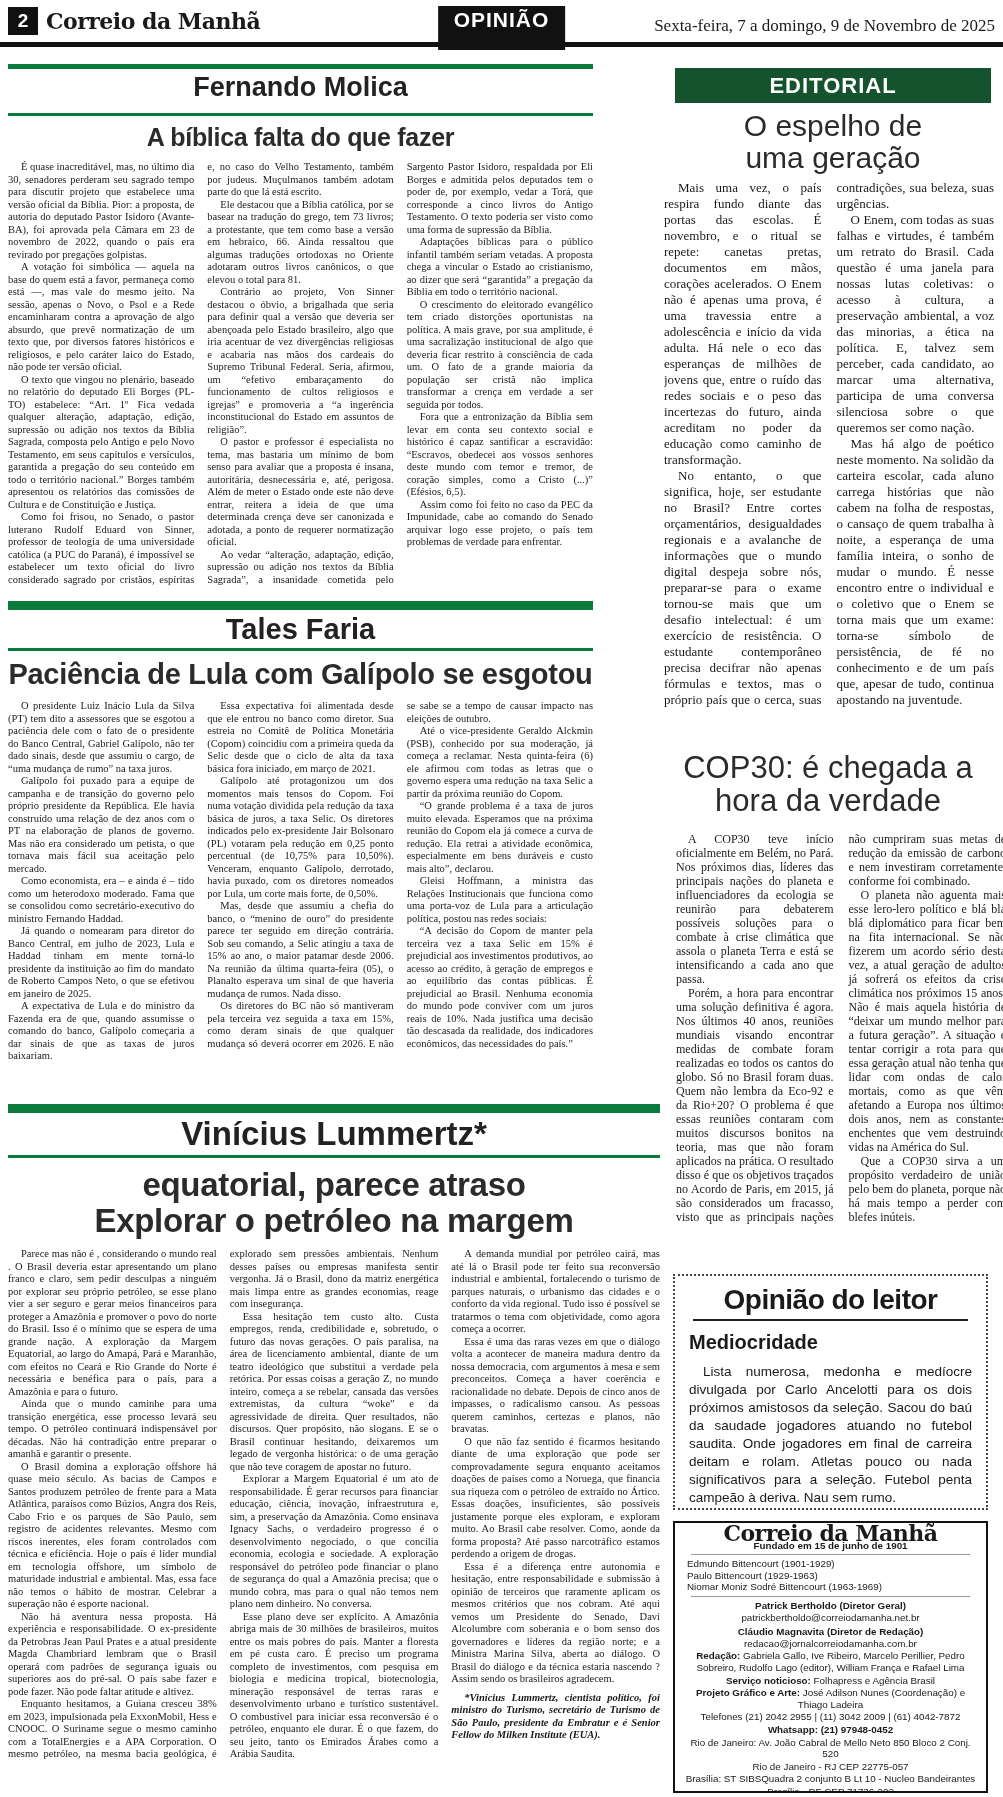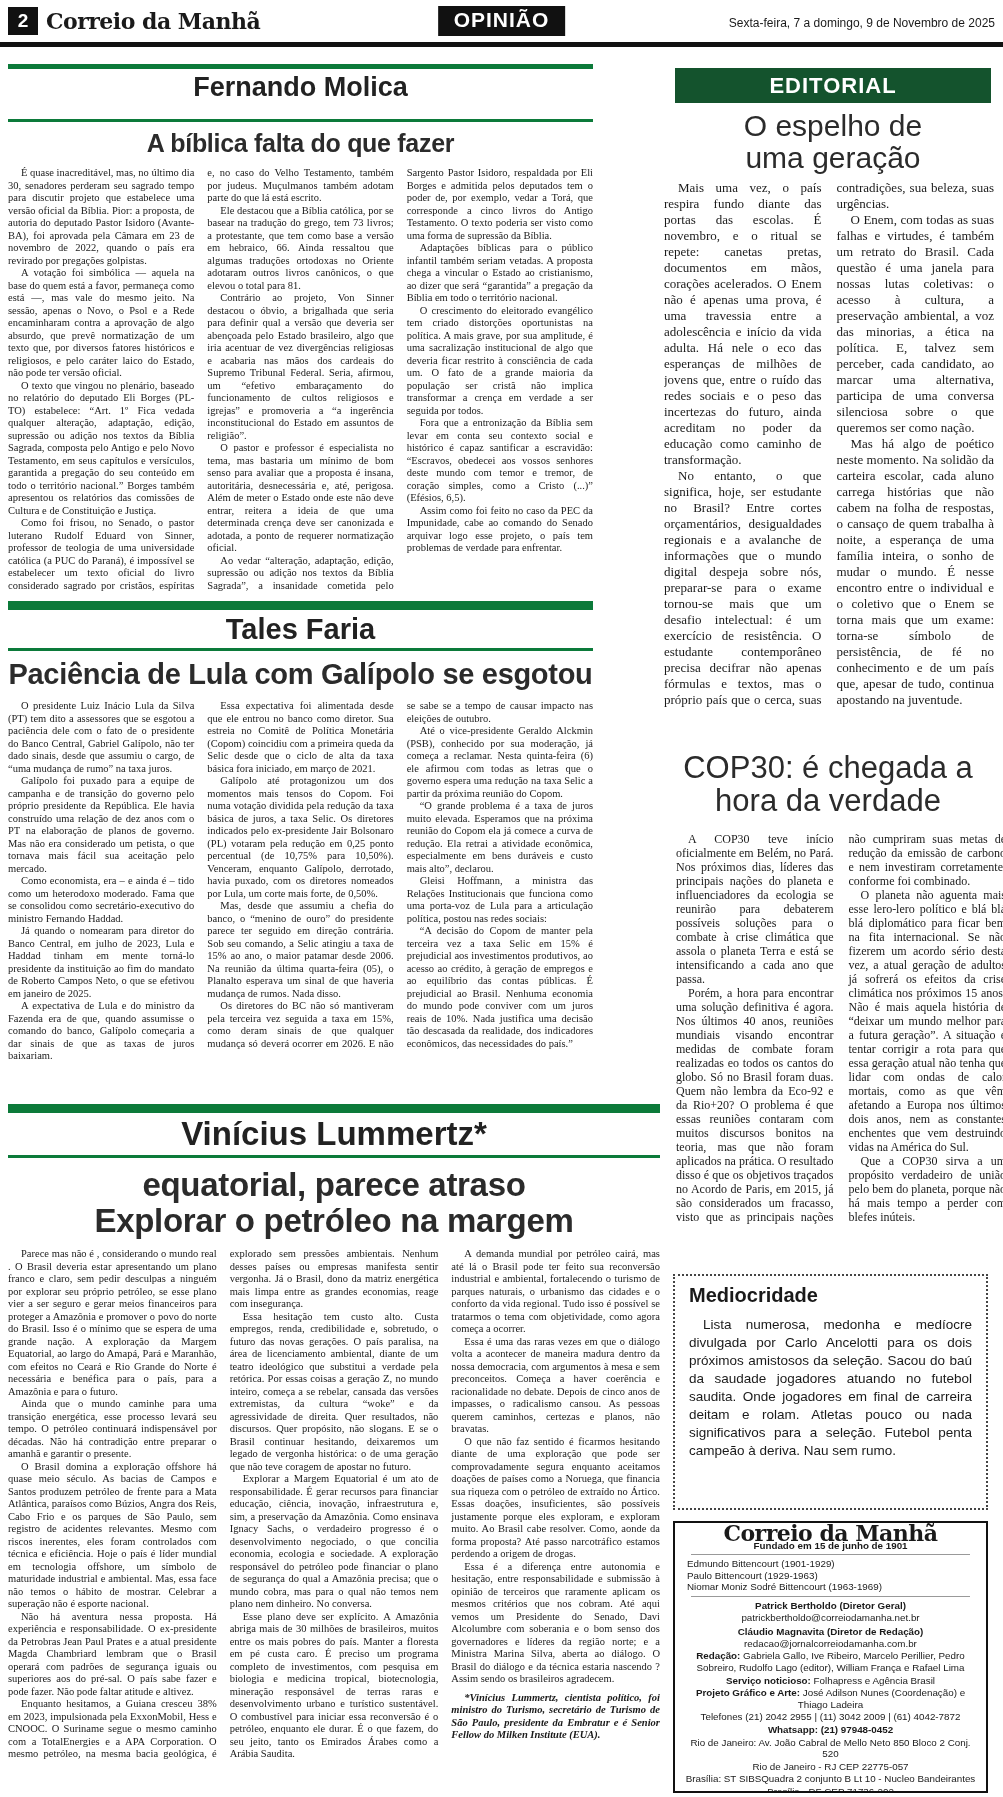--- a/index.html
+++ b/index.html
@@ -8,37 +8,37 @@
     width:1003px; height:1797px; position:relative; overflow:hidden;
     font-family:"Liberation Serif", serif; color:#1a1a1a;
   }
   
   .hdr { position:absolute; left:0; top:0; width:1003px; height:47px; border-bottom:5px solid #111; }
   .hdr-num { position:absolute; left:8px; top:7px; width:30px; height:28px; background:#111; color:#fff;
     font-family:"Liberation Sans",sans-serif; font-weight:bold; font-size:19px; display:flex; align-items:center; justify-content:center; }
   .hdr-logo { position:absolute; left:46px; top:8px; font-family:"DejaVu Serif",serif; font-weight:bold;
     font-size:22px; letter-spacing:-0.5px; }
   .hdr-sec { position:absolute; left:50%; transform:translateX(-50%); top:6px; background:#111; color:#fff;
-    font-family:"Liberation Sans",sans-serif; font-weight:bold; font-size:21px; padding:2px 16px 4px; letter-spacing:1px; }
-  .hdr-date { position:absolute; right:8px; top:16px; font-family:Liberation Sans, sans-serif; font-size:12px; }
+    font-family:"Liberation Sans",sans-serif; font-weight:bold; font-size:21px; padding:2px 16px 18px; letter-spacing:1px; }
+  .hdr-date { position:absolute; right:8px; top:16px; font-family:Liberation Serif, serif; font-size:17px; }
 
   
   .grule-thick { height:9px; background:#0c7a3a; }
   .grule-med   { height:5px; background:#0c7a3a; }
   .grule-thin  { height:3px; background:#0c7a3a; }
   .auth { text-align:center; font-family:"Liberation Sans",sans-serif; font-weight:bold; color:#222; }
   .headline { text-align:center; font-family:"Liberation Sans",sans-serif; font-weight:bold; color:#2b2b2b; letter-spacing:-0.3px; }
   .art-body { column-count:3; column-gap:13px; text-align:justify; font-size:10.5px; line-height:12.5px; overflow:hidden;
     -webkit-hyphens:auto; hyphens:auto; }
   .art-body p { text-indent:13px; }
   .art-body p.bio { font-weight:bold; font-style:italic; margin-top:6px; }
 
   
   .sec-molica { position:absolute; left:8px; top:64px; width:585px; }
-  .sec-molica .auth { font-size:27px; margin:3px 0 16px; }
+  .sec-molica .auth { font-size:27px; margin:3px 0 10px; }
   .sec-molica .headline { font-size:25px; margin:7px 0 9px; font-weight:bold; }
   .sec-molica .art-body { height:425px; }
 
   .sec-tales { position:absolute; left:8px; top:601px; width:585px; }
   .sec-tales .auth { font-size:29px; margin:3px 0 2px; }
   .sec-tales .headline { font-size:29px; margin:7px 0 9px; }
   .sec-tales .art-body { height:378px; }
 
   .sec-lummertz { position:absolute; left:8px; top:1104px; width:652px; }
   .sec-lummertz .auth { font-size:33px; margin:2px 0 2px; }
@@ -182,20 +182,21 @@
   <div>hora da verdade</div>
 </div>
 <div class="cop-body">
     <p>A COP30 teve início oficialmente em Belém, no Pará. Nos próximos dias, líderes das principais nações do planeta e influenciadores da ecologia se reunirão para debaterem possíveis soluções para o combate à crise climática que assola o planeta Terra e está se intensificando a cada ano que passa.</p>
     <p>Porém, a hora para encontrar uma solução definitiva é agora. Nos últimos 40 anos, reuniões mundiais visando encontrar medidas de combate foram realizadas eo todos os cantos do globo. Só no Brasil foram duas. Quem não lembra da Eco-92 e da Rio+20? O problema é que essas reuniões contaram com muitos discursos bonitos na teoria, mas que não foram aplicados na prática. O resultado disso é que os objetivos traçados no Acordo de Paris, em 2015, já são considerados um fracasso, visto que as principais nações não cumpriram suas metas de redução da emissão de carbono e nem investiram corretamente, conforme foi combinado.</p>
     <p>O planeta não aguenta mais esse lero-lero político e blá blá blá diplomático para ficar bem na fita internacional. Se não fizerem um acordo sério desta vez, a atual geração de adultos já sofrerá os efeitos da crise climática nos próximos 15 anos. Não é mais aquela história de “deixar um mundo melhor para a futura geração”. A situação é tentar corrigir a rota para que essa geração atual não tenha que lidar com ondas de calor mortais, como as que vêm afetando a Europa nos últimos dois anos, nem as constantes enchentes que vem destruindo vidas na América do Sul.</p>
     <p>Que a COP30 sirva a um propósito verdadeiro de união pelo bem do planeta, porque não há mais tempo a perder com blefes inúteis.</p>
   </div>
 
 <div class="reader">
+  <div class="reader-title">Opinião do leitor</div>
   <div class="reader-sub">Mediocridade</div>
   <div class="reader-body">
       <p>Lista numerosa, medonha e medíocre divulgada por Carlo Ancelotti para os dois próximos amistosos da seleção. Sacou do baú da saudade jogadores atuando no futebol saudita. Onde jogadores em final de carreira deitam e rolam. Atletas pouco ou nada significativos para a seleção. Futebol penta campeão à deriva. Nau sem rumo.</p>
     </div>
 
 </div>
 
 <div class="imprint">
   <div class="imp-logo">Correio da Manhã</div>
   <div class="imp-founded">Fundado em 15 de junho de 1901</div>

